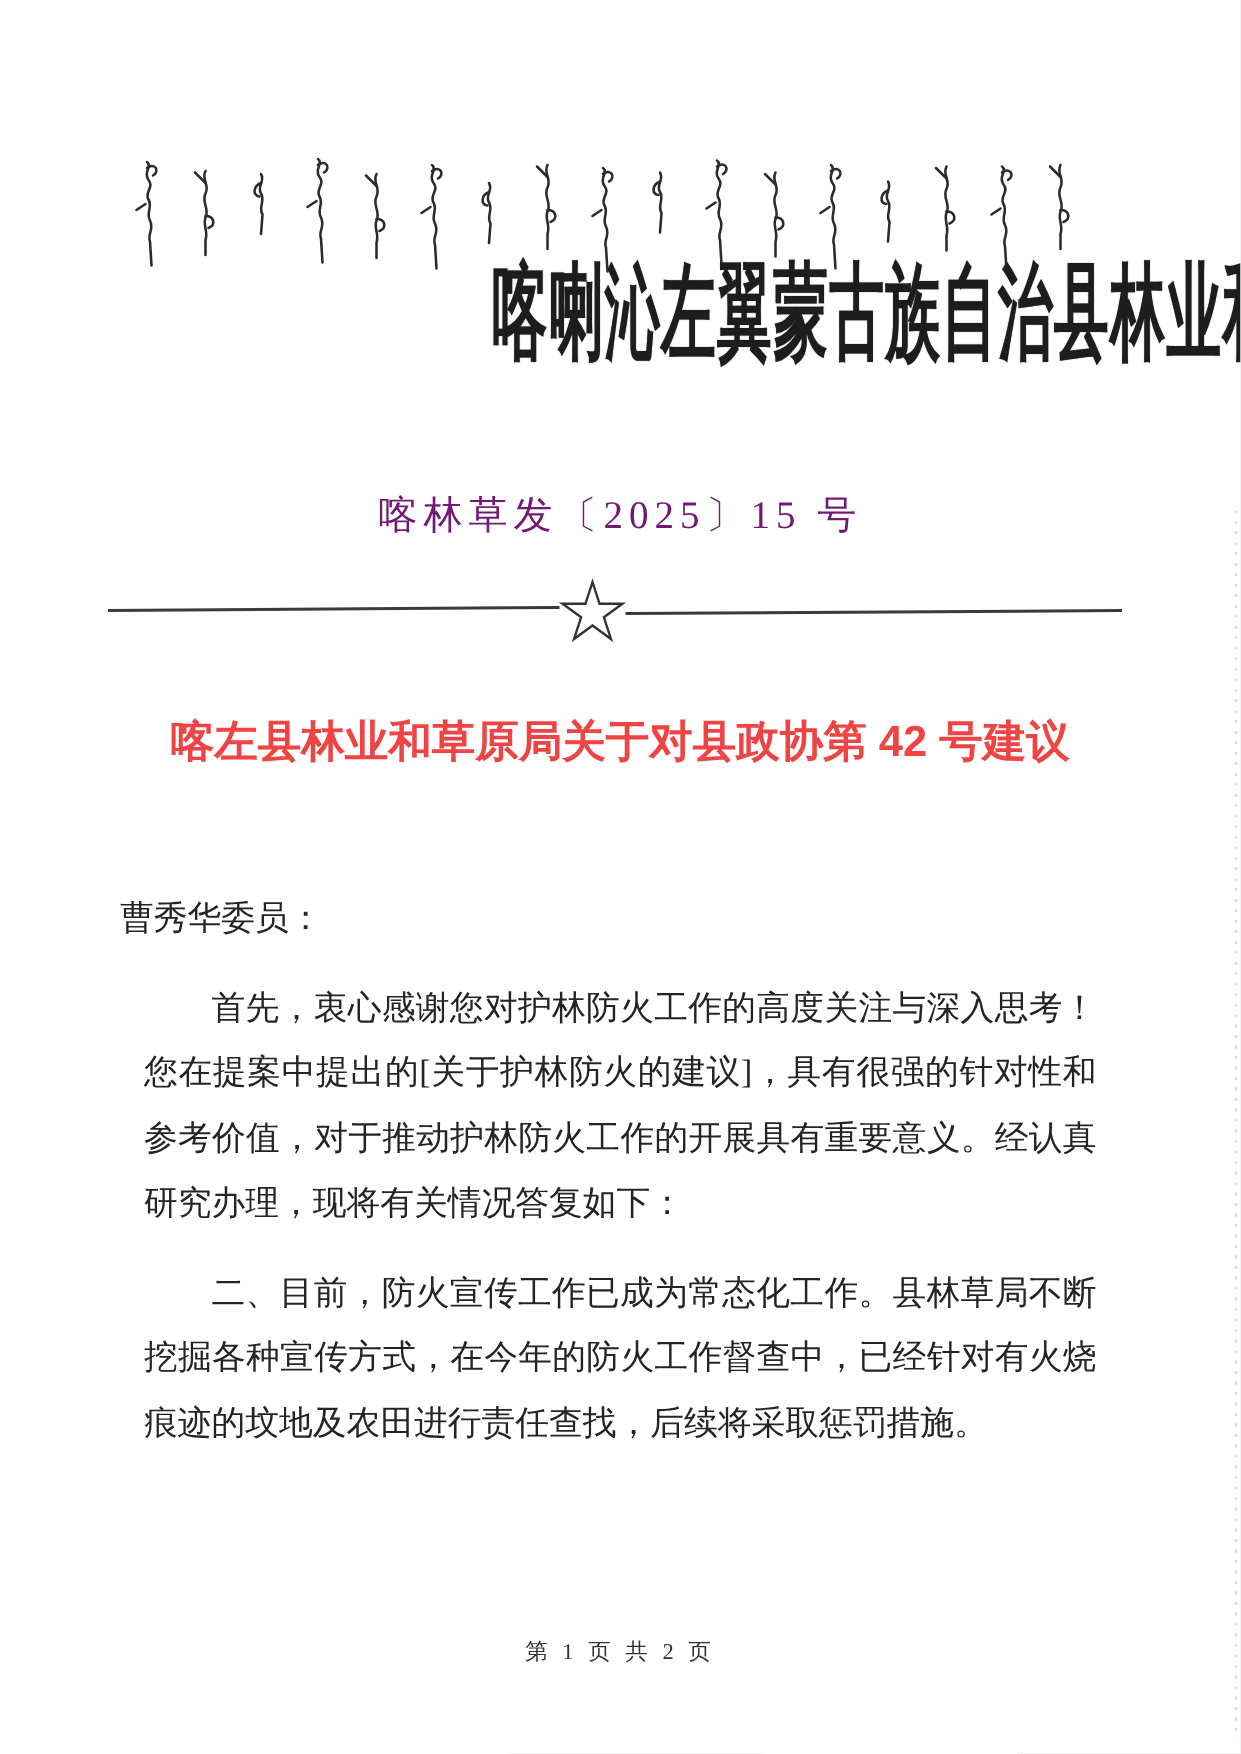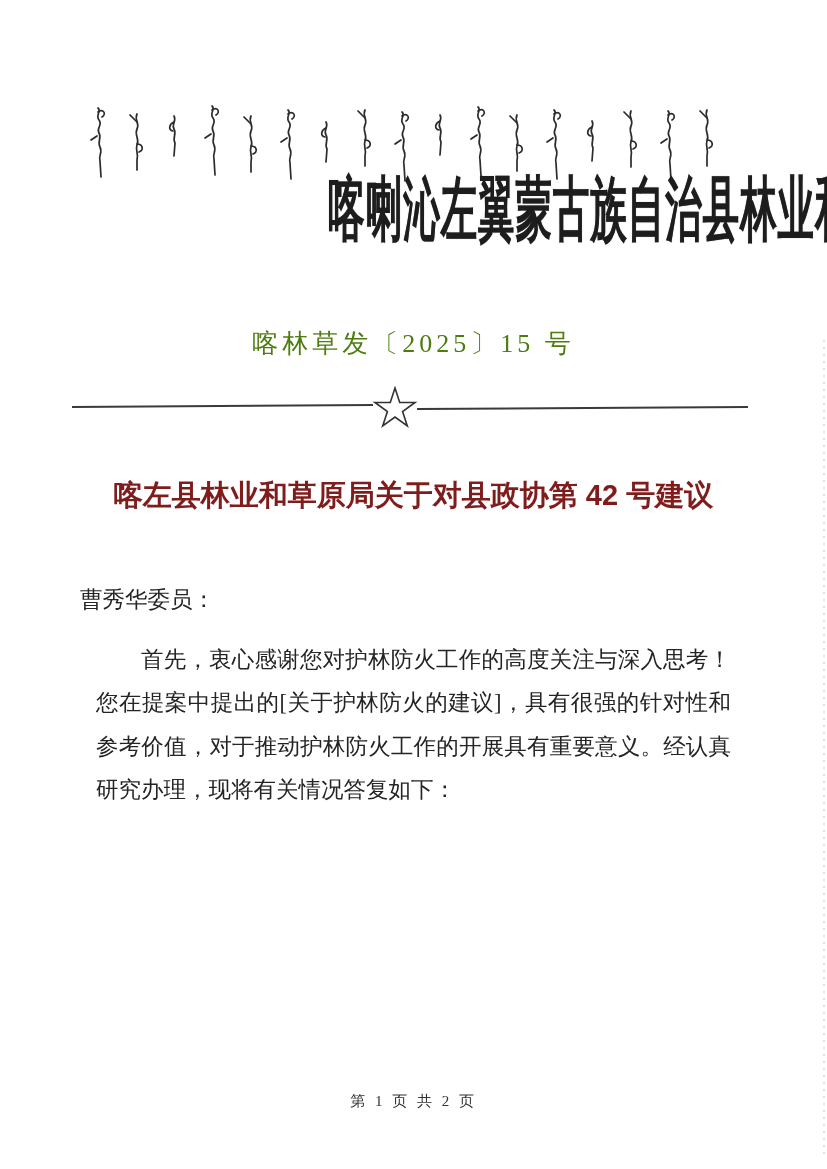--- a/index.html
+++ b/index.html
@@ -28,33 +28,33 @@
   .agency-header .hdr-text{
     display:inline-block;
     font-size:70px;line-height:84px;font-weight:bold;
     letter-spacing:2px;color:#1d1d1d;
     transform:scaleX(0.52);transform-origin:center;
     font-family:"Liberation Serif","DejaVu Serif",serif;
     text-shadow:0 0 1px #555;
   }
   .doc-number{
     position:absolute;top:326px;left:0;width:100%;
-    text-align:center;font-size:26px;letter-spacing:4px;color:#4d7c0f;
+    text-align:center;font-size:26px;letter-spacing:4px;color:#701a75;
   }
   .divider{
     position:absolute;top:386px;left:72px;width:676px;height:46px;
   }
   .doc-title{
     position:absolute;top:470px;left:0;width:100%;
     text-align:center;font-weight:bold;
     font-family:"Liberation Sans","DejaVu Sans",sans-serif;
-    font-size:29px;line-height:51px;color:#7f1d1d;
+    font-size:29px;line-height:51px;color:#ef4444;
   }
   .body-text{
-    position:absolute;top:578px;left:80px;width:667px;
+    position:absolute;top:590px;left:80px;width:667px;
     font-size:22.5px;line-height:43.5px;color:#242424;
     text-align:justify;
   }
   .body-text .salutation{margin:0;text-indent:0;}
   .body-text p.para{margin:16px;text-indent:2em;}
   .body-text p.para + p.para{margin-top:11px;}
   .page-footer{
     position:absolute;top:1092px;left:0;width:100%;
     text-align:center;font-size:15px;letter-spacing:3px;color:#333;
     font-family:"Liberation Serif","DejaVu Serif",serif;
@@ -117,18 +117,19 @@
     </svg>
   </div>
 
   <div class="doc-title">
     <div>喀左县林业和草原局关于对县政协第 42 号建议</div>
   </div>
 
   <div class="body-text">
     <p class="salutation">曹秀华委员：</p>
     <p class="para">首先，衷心感谢您对护林防火工作的高度关注与深入思考！您在提案中提出的[关于护林防火的建议]，具有很强的针对性和参考价值，对于推动护林防火工作的开展具有重要意义。经认真研究办理，现将有关情况答复如下：</p>
+    <p class="para">二、目前，防火宣传工作已成为常态化工作。县林草局不断挖掘各种宣传方式，在今年的防火工作督查中，已经针对有火烧痕迹的坟地及农田进行责任查找，后续将采取惩罚措施。</p>
   </div>
 
   <div class="page-footer">第 1 页 共 2 页</div>
 
   <div class="scan-edge"></div>
 </div>
 
 </body></html>

